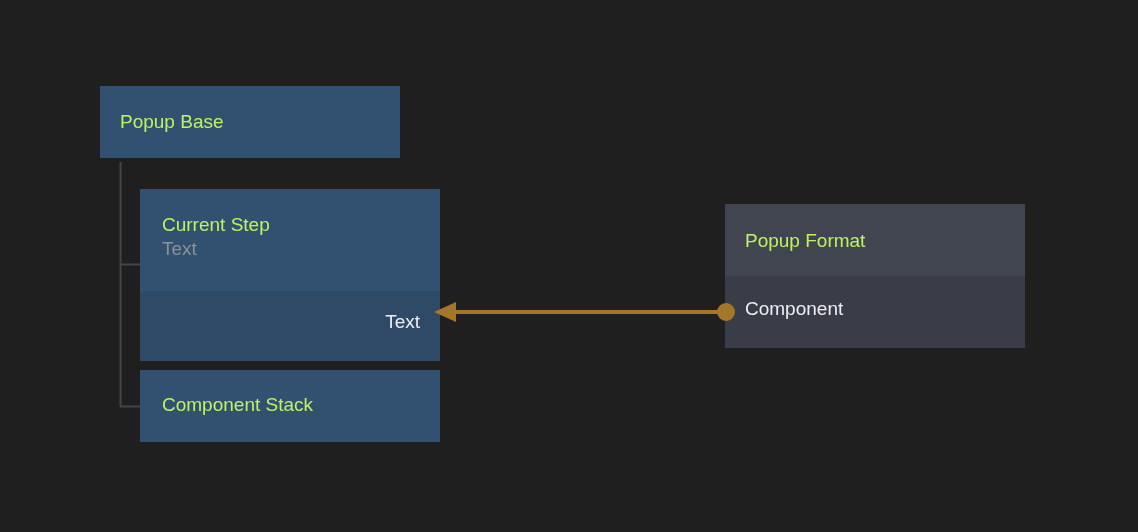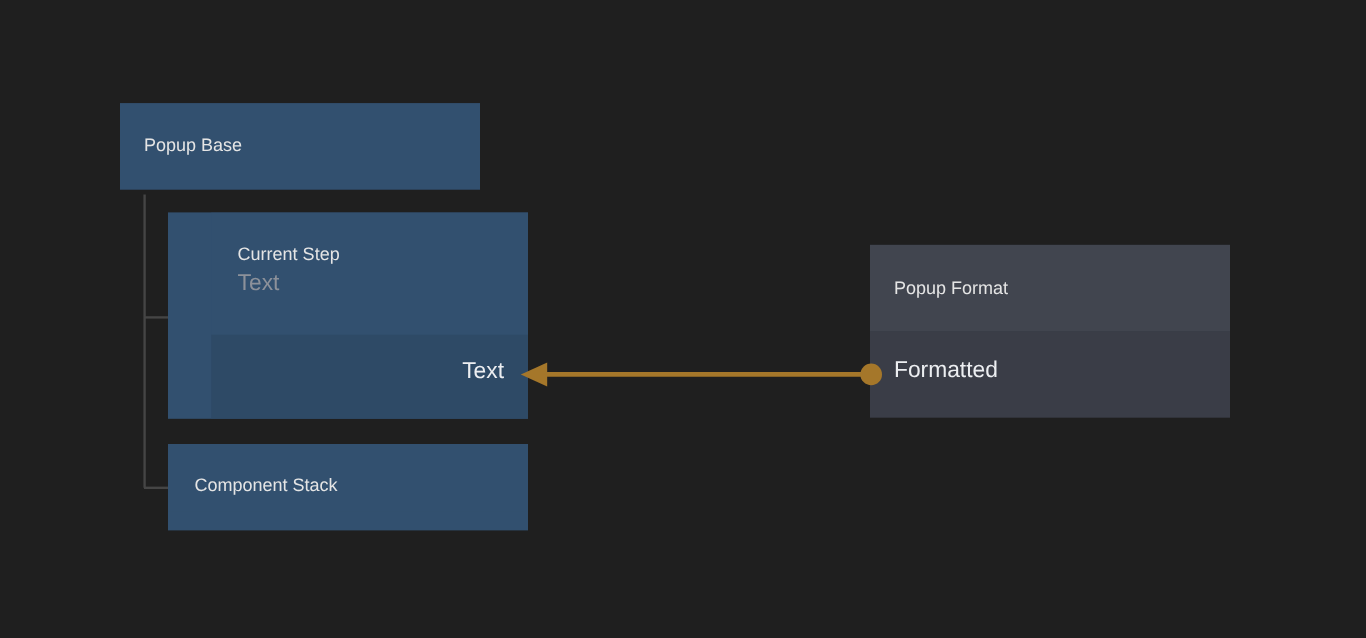--- a/index.html
+++ b/index.html
@@ -40,22 +40,22 @@
   .node-grey        { background: #3a3d47; }
   .node-grey .hdr   { background: #41454f; }
   .node-grey .body  { background: #3a3d47; }
 
   .hdr, .body {
     position: relative;
     box-sizing: border-box;
   }
 
   .title {
-    color: #e5e5e5;
-    font-size: 15px;
+    color: #bef264;
+    font-size: 19px;
     line-height: 24px;
     white-space: nowrap;
   }
   .subtitle {
     color: #8c919a;
     font-size: 19px;
     line-height: 23px;
     white-space: nowrap;
   }
   .port-label {
@@ -68,21 +68,21 @@
   
   #node-popup-base {
     left: 100px; top: 86px; width: 300px; height: 72px;
   }
   #node-popup-base .hdr {
     height: 72px;
     padding: 24px 0 0 20px;
   }
 
   #node-current-step {
-    left: 140px; top: 177px; width: 300px; height: 172px; padding-left: 36px;
+    left: 140px; top: 189px; width: 300px; height: 172px;
   }
   #node-current-step .hdr {
     height: 102px;
     padding: 24px 0 0 22px;
   }
   #node-current-step .body {
     height: 70px;
     padding: 20px 20px 0 0;
     text-align: right;
   }
@@ -152,21 +152,21 @@
     <div class="hdr">
       <div class="title">Component Stack</div>
     </div>
   </div>
 
   <div class="node node-grey" id="node-string-format">
     <div class="hdr">
       <div class="title">Popup Format</div>
     </div>
     <div class="body">
-      <span class="port-label">Formatted</span>
+      <span class="port-label">Component</span>
     </div>
   </div>
 
   <svg id="edges" viewBox="0 0 1138 532" xmlns="http://www.w3.org/2000/svg">
 
     <path d="M724 312 L444 312" stroke="#a5772a" stroke-width="4" fill="none"></path>
 
     <polygon points="434,312 456,302 456,322" fill="#a5772a"></polygon>
 
     <circle cx="726" cy="312" r="9" fill="#a5772a"></circle>

